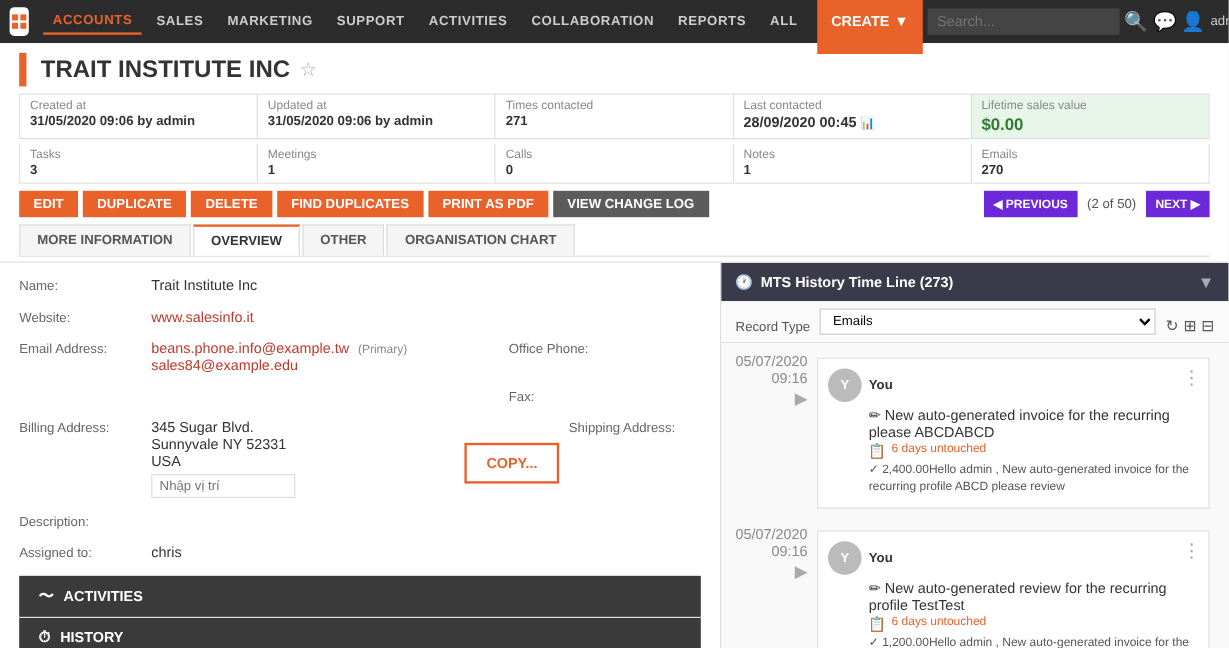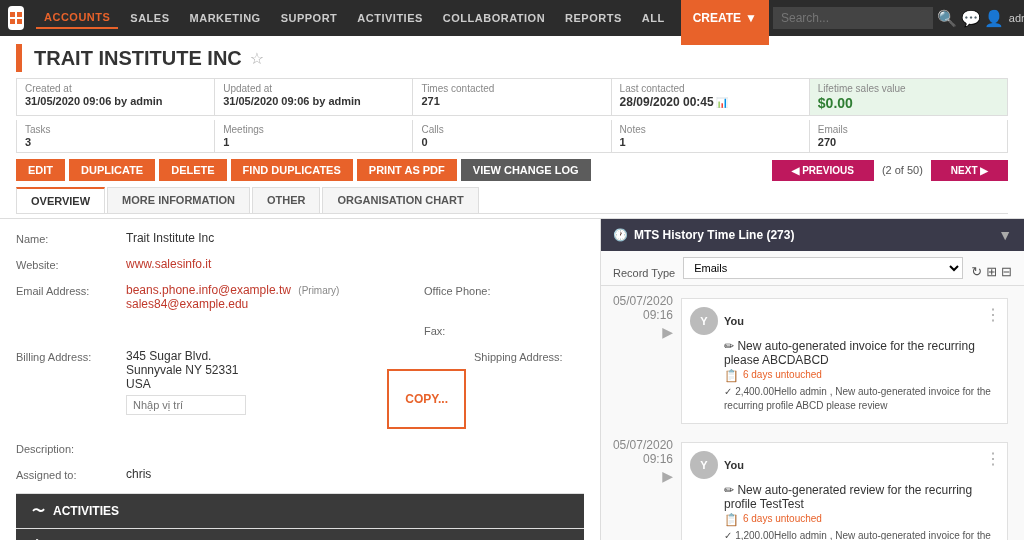--- a/index.html
+++ b/index.html
@@ -124,23 +124,23 @@
       font-weight: 700;
       text-transform: uppercase;
     }
     .btn-edit { background: #e8622a; color: #fff; }
     .btn-duplicate { background: #e8622a; color: #fff; }
     .btn-delete { background: #e8622a; color: #fff; }
     .btn-find { background: #e8622a; color: #fff; }
     .btn-print { background: #e8622a; color: #fff; }
     .btn-view { background: #5c5c5c; color: #fff; }
     .btn-nav {
-      background: #be185d;
+      background: #6d28d9;
       color: #fff;
-      padding: 5px 20px;
+      padding: 5px 8px;
       font-size: 10px;
     }
     .pagination-info { font-size: 11px; color: #555; padding: 0 4px; }
 
     
     .tabs {
       display: flex;
       border-bottom: 1px solid #ddd;
       background: #fff;
     }
@@ -189,21 +189,21 @@
       padding-top: 2px;
       flex-shrink: 0;
     }
     .field-value { color: #333; font-size: 12px; flex: 1; }
     .field-value a { color: #c0392b; text-decoration: none; }
     .field-value .primary-badge { font-size: 10px; color: #888; margin-left: 4px; }
     .copy-btn {
       background: #fff;
       border: 2px solid #e8622a;
       color: #e8622a;
-      padding: 21px 16px;
+      padding: 8px 16px;
       cursor: pointer;
       font-size: 12px;
       font-weight: 700;
       margin-left: 12px;
       margin-top: 20px;
     }
 
     .bottom-sections {
       border-top: 1px solid #ddd;
       margin-top: 8px;
@@ -400,22 +400,22 @@
     <button class="btn btn-find">FIND DUPLICATES</button>
     <button class="btn btn-print">PRINT AS PDF</button>
     <button class="btn btn-view">VIEW CHANGE LOG</button>
     <div class="nav-spacer"></div>
     <button class="btn btn-nav">◀ PREVIOUS</button>
     <span class="pagination-info">(2 of 50)</span>
     <button class="btn btn-nav">NEXT ▶</button>
   </div>
 
   <div class="tabs">
+    <div class="tab">MORE INFORMATION</div>
     <div class="tab active">OVERVIEW</div>
-    <div class="tab">MORE INFORMATION</div>
     <div class="tab">OTHER</div>
     <div class="tab">ORGANISATION CHART</div>
   </div>
 </div>
 
 <div class="main-content">
 
   <div class="left-panel">
 
     <div class="field-row">

